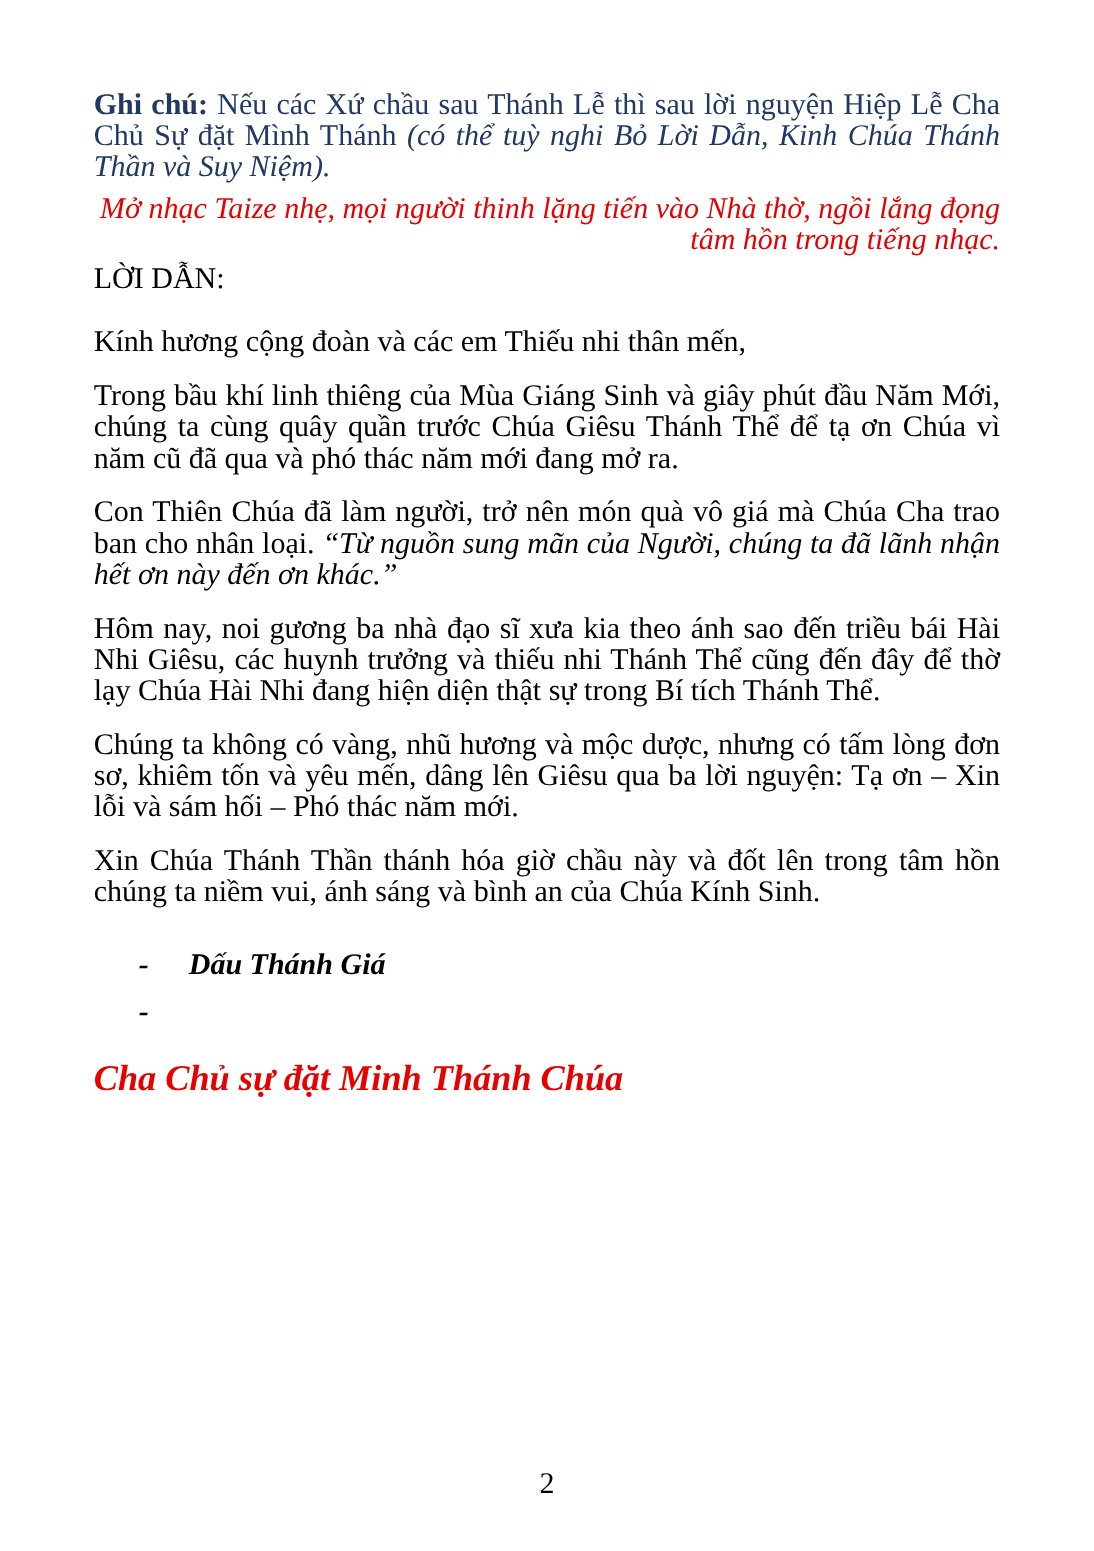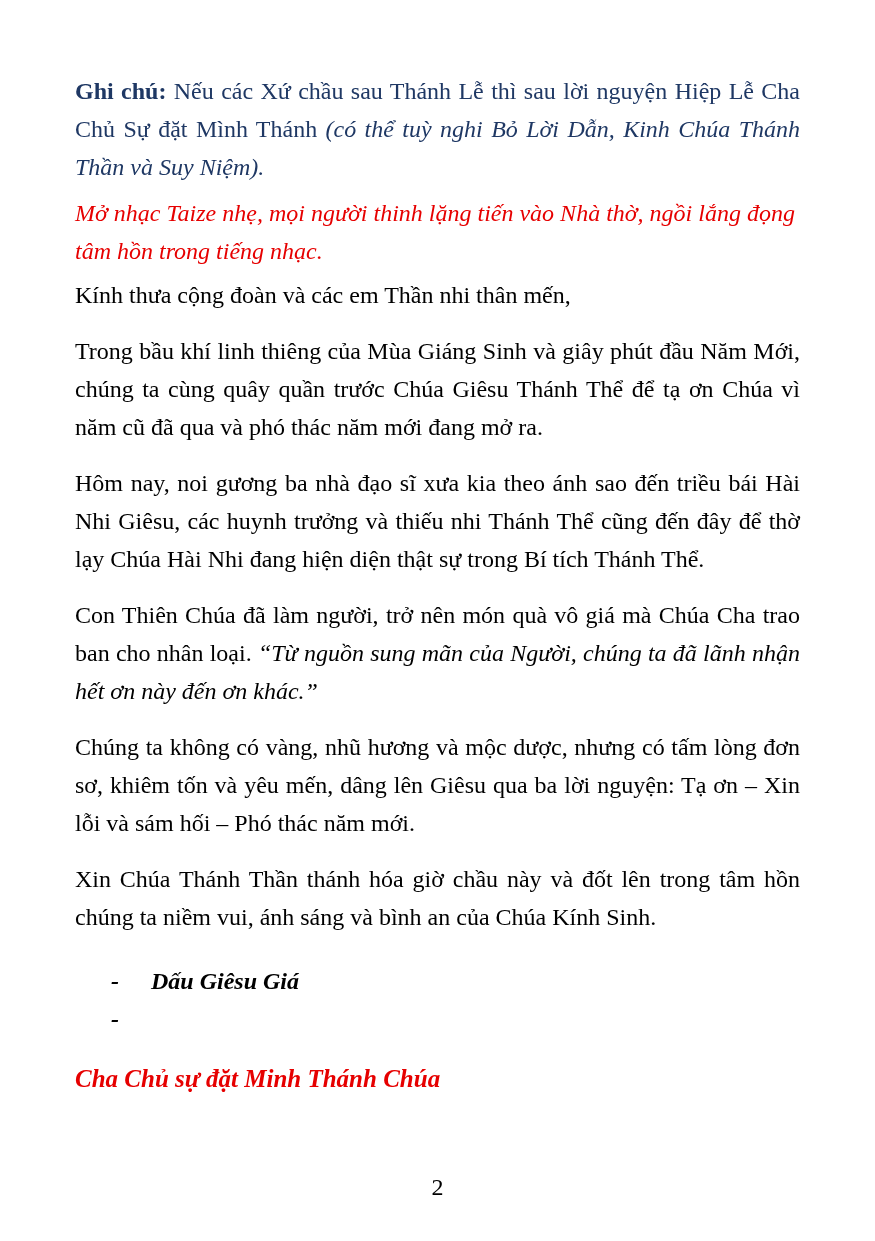--- a/index.html
+++ b/index.html
@@ -14,24 +14,24 @@
     font-family: "Liberation Serif", serif;
     color: #000000;
     overflow: hidden;
   }
   .page {
     padding: 72px 75px 0 75px;
   }
   p {
     margin: 0 0 18px 0;
     font-size: 24px;
-    line-height: 38px;
+    line-height: 25px;
   }
   .justify { text-align: justify; text-justify: inter-word; }
-  .center  { text-align: left; }
+  .center  { text-align: right; }
   .navy { color: #1f3864; }
   .red  { color: #e60000; }
   .b  { font-weight: bold; }
   .i  { font-style: italic; }
   .bi { font-weight: bold; font-style: italic; }
   .note { margin-bottom: 8px; }
   .music { margin-bottom: 6px; }
   .heading { margin-bottom: 26px; }
   .steps {
     list-style: none;
@@ -48,58 +48,59 @@
     font-weight: bold;
     font-style: italic;
     width: 40px;
     flex: 0 0 40px;
   }
   .steps .step-label {
     font-weight: bold;
     font-style: italic;
   }
   .exposition {
-    font-size: 25px;
+    font-size: 29px;
     margin-top: 10px;
   }
   .page-number {
     position: absolute;
     left: 0;
     right: 0;
     bottom: 40px;
     text-align: center;
     font-size: 24px;
   }
 </style>
 </head>
 <body>
 
 <div class="page">
 
   <p class="note justify navy"><span class="b navy">Ghi chú:</span><span class="navy"> Nếu các Xứ chầu sau Thánh Lễ thì sau lời nguyện Hiệp Lễ Cha Chủ Sự đặt Mình Thánh </span><span class="i navy">(có thể tuỳ nghi Bỏ Lời Dẫn, Kinh Chúa Thánh Thần và Suy Niệm).</span></p>
 
   <p class="music center i red">Mở nhạc Taize nhẹ, mọi người thinh lặng tiến vào Nhà thờ, ngồi lắng đọng tâm hồn trong tiếng nhạc.</p>
 
+  <p class="heading">LỜI DẪN:</p>
 
-  <p class="justify">Kính thưa cộng đoàn và các em Thần nhi thân mến,</p>
+  <p class="justify">Kính hương cộng đoàn và các em Thiếu nhi thân mến,</p>
 
   <p class="justify">Trong bầu khí linh thiêng của Mùa Giáng Sinh và giây phút đầu Năm Mới, chúng ta cùng quây quần trước Chúa Giêsu Thánh Thể để tạ ơn Chúa vì năm cũ đã qua và phó thác năm mới đang mở ra.</p>
 
+  <p class="justify"><span>Con Thiên Chúa đã làm người,  trở nên món quà vô giá mà Chúa Cha trao ban cho nhân loại. </span><span class="i">“Từ nguồn sung mãn của Người, chúng ta đã lãnh nhận hết ơn này đến ơn khác.”</span></p>
+
   <p class="justify">Hôm nay, noi gương ba nhà đạo sĩ xưa kia theo ánh sao đến triều bái Hài Nhi Giêsu, các huynh trưởng và thiếu nhi Thánh Thể cũng đến đây để thờ lạy Chúa Hài Nhi đang hiện diện thật sự trong Bí tích Thánh Thể.</p>
-
-  <p class="justify"><span>Con Thiên Chúa đã làm người,  trở nên món quà vô giá mà Chúa Cha trao ban cho nhân loại. </span><span class="i">“Từ nguồn sung mãn của Người, chúng ta đã lãnh nhận hết ơn này đến ơn khác.”</span></p>
 
   <p class="justify">Chúng ta không có vàng, nhũ hương và mộc dược, nhưng có tấm lòng đơn sơ, khiêm tốn và yêu mến, dâng lên Giêsu qua ba lời nguyện: Tạ ơn – Xin lỗi và sám hối – Phó thác năm mới.</p>
 
   <p class="justify">Xin Chúa Thánh Thần thánh hóa giờ chầu này và đốt lên trong tâm hồn chúng ta niềm vui, ánh sáng và bình an của Chúa Kính Sinh.</p>
 
   <ul class="steps">
     <li>
       <span class="dash">-</span>
-      <span class="step-label">Dấu Giêsu Giá</span>
+      <span class="step-label">Dấu Thánh Giá</span>
     </li>
     <li>
       <span class="dash">-</span>
     </li>
   </ul>
 
   <p class="exposition bi red">Cha Chủ sự đặt Minh Thánh Chúa</p>
 
 </div>
 

